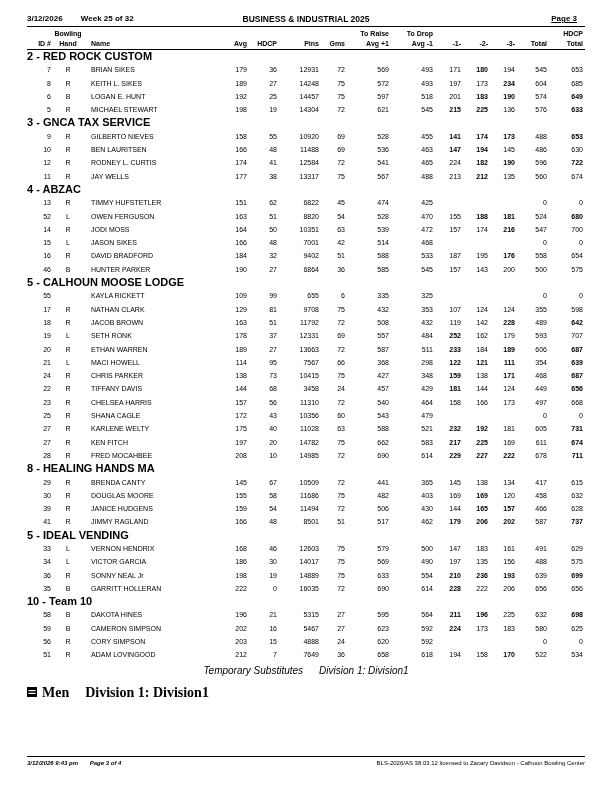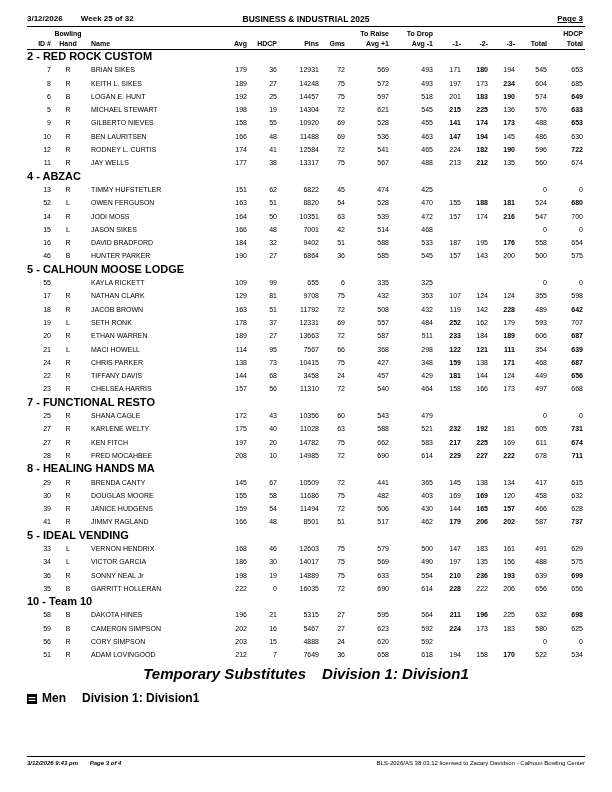--- a/index.html
+++ b/index.html
@@ -8,36 +8,36 @@
     width:612px; height:792px; position:relative; background:#fff;
     font-family:"Liberation Sans", sans-serif; color:#000; margin:0 auto; overflow:hidden;
   }
   .content { padding:14px 27px 0 27px; }
 
   .topbar { position:relative; height:13px; border-bottom:1.6px solid #000; padding-bottom:4px;
             font-size:8px; font-weight:bold; }
   .topbar .left { position:absolute; left:0; top:0; }
   .topbar .left .date { margin-right:16px; }
   .topbar .title { position:absolute; left:0; right:0; top:0; text-align:center; font-size:8.5px; }
-  .topbar .pageno { position:absolute; right:2px; top:0;text-decoration:underline; }
+  .topbar .pageno { position:absolute; right:8px; top:0;text-decoration:underline; }
 
   table.roster { width:558px; border-collapse:collapse; table-layout:fixed; font-size:7px; margin-top:2px; }
   .roster td { padding:0; white-space:nowrap; overflow:hidden; line-height:13.3px; vertical-align:bottom; }
   .roster thead td { font-weight:bold; line-height:9.5px; overflow:visible; }
   .roster thead tr.h2 td { border-bottom:1px solid #000; padding-bottom:1px; }
   .roster td.num { text-align:right; padding-right:2px; }
   .roster td.hand { text-align:center; }
   .roster td.name { text-align:left; padding-left:8px; }
   .roster tr.team-row td { font-weight:bold; font-size:11px; }
   .roster td.b { font-weight:bold; }
 
-  .subs-line { width:558px; text-align:center; font-weight:bold; font-style:italic; font-size:15px; margin-top:3px; }
+  .subs-line { width:558px; text-align:center; font-weight:normal; font-style:italic; font-size:10px; margin-top:3px; }
   .subs-line .gap { display:inline-block; width:16px; }
 
-  .men-line { display:flex; align-items:center; font-weight:bold; font-size:12px; margin-top:9px; }
+  .men-line { display:flex; align-items:flex-start; font-weight:bold; font-size:14px; margin-top:9px;font-family:Liberation Serif, serif; }
   .men-line .men-icon { width:10px; height:10px; margin-right:5px; display:inline-block; }
   .men-line .div-label { margin-left:16px; }
 
   .pagefooter { position:absolute; left:27px; right:27px; bottom:26px; border-top:1px solid #000;
                 padding-top:3px; display:flex; justify-content:space-between; font-size:6px; }
   .pagefooter .left-part { font-weight:bold; font-style:italic; }
   .pagefooter .page-of { margin-left:10px; }
 </style>
 </head>
 <body>
@@ -166,20 +166,23 @@
             <td class="num">14304</td>
             <td class="num">72</td>
             <td class="num">621</td>
             <td class="num">545</td>
             <td class="num b">215</td>
             <td class="num b">225</td>
             <td class="num">136</td>
             <td class="num">576</td>
             <td class="num b">633</td>
           </tr>
+          <tr class="team-row">
+            <td colspan="14">3 - GNCA TAX SERVICE</td>
+          </tr>
           <tr class="player-row">
             <td class="num">9</td>
             <td class="hand">R</td>
             <td class="name">GILBERTO NIEVES</td>
             <td class="num">158</td>
             <td class="num">55</td>
             <td class="num">10920</td>
             <td class="num">69</td>
             <td class="num">528</td>
             <td class="num">455</td>
@@ -476,23 +479,20 @@
             <td class="num">11310</td>
             <td class="num">72</td>
             <td class="num">540</td>
             <td class="num">464</td>
             <td class="num">158</td>
             <td class="num">166</td>
             <td class="num">173</td>
             <td class="num">497</td>
             <td class="num">668</td>
           </tr>
-          <tr class="team-row">
-            <td colspan="14">7 - FUNCTIONAL RESTO</td>
-          </tr>
           <tr class="player-row">
             <td class="num">25</td>
             <td class="hand">R</td>
             <td class="name">SHANA CAGLE</td>
             <td class="num">172</td>
             <td class="num">43</td>
             <td class="num">10356</td>
             <td class="num">60</td>
             <td class="num">543</td>
             <td class="num">479</td>

